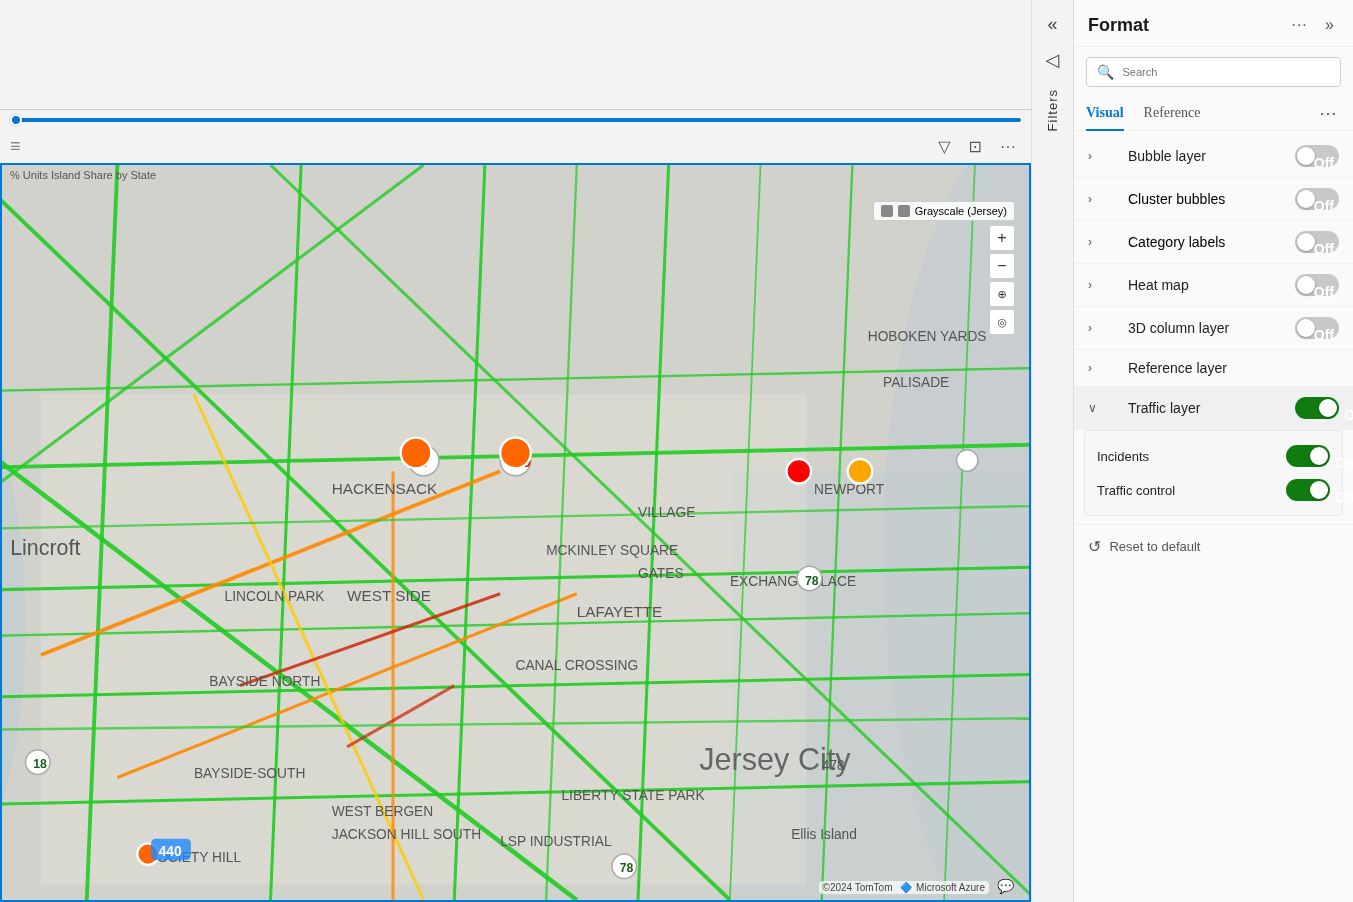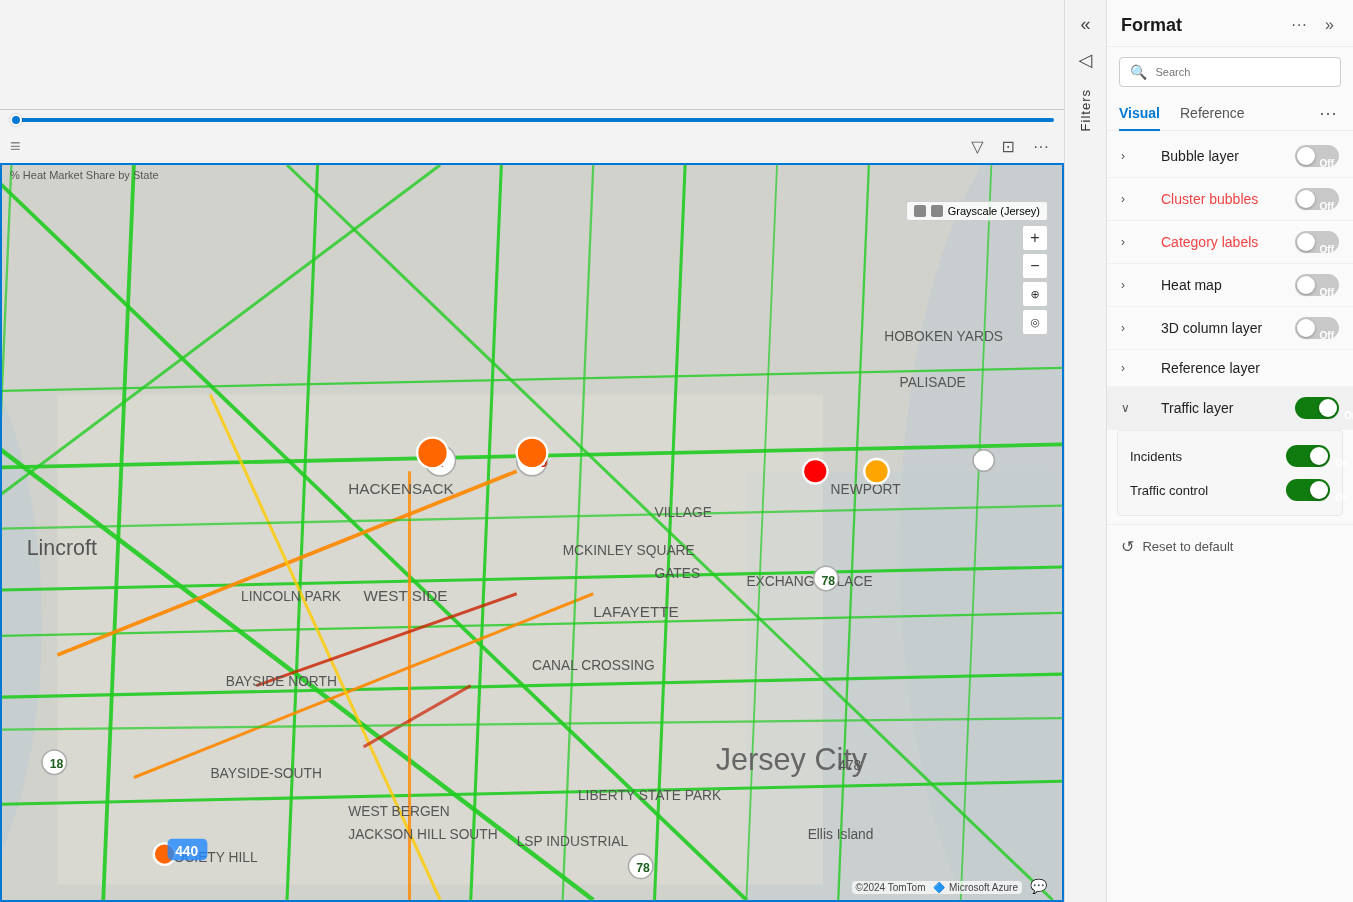--- a/index.html
+++ b/index.html
@@ -206,21 +206,21 @@
       writing-mode: vertical-rl;
       transform: rotate(180deg);
       font-size: 13px;
       color: #333;
       margin-top: 8px;
       letter-spacing: 1px;
     }
 
     
     .format-panel {
-      width: 247px;
+      width: 280px;
       background: #fafafa;
       border-left: 1px solid #ddd;
       display: flex;
       flex-direction: column;
       height: 100%;
       overflow-y: auto;
     }
 
     .format-header {
       display: flex;
@@ -285,20 +285,21 @@
       gap: 20px;
     }
 
     .tab {
       font-size: 14px;
       padding: 8px 0;
       cursor: pointer;
       color: #555;
       border-bottom: 2px solid transparent;
       margin-bottom: -1px;
+      font-family: Liberation Serif, serif;
     }
 
     .tab.active {
       color: #0078d4;
       border-bottom: 2px solid #0078d4;
       font-weight: 600;
     }
 
     .tab-more {
       margin-left: auto;
@@ -333,21 +334,21 @@
       display: inline-block;
     }
 
     .layer-name {
       flex: 1;
       font-size: 14px;
       color: #222;
       margin-left: 18px;
     }
 
-    .layer-name.dim { color: #ef4444; }
+    .layer-name.dim { color: #000000; }
 
     
     .toggle {
       position: relative;
       width: 44px;
       height: 22px;
       border-radius: 11px;
       cursor: pointer;
       display: flex;
       align-items: center;
@@ -371,21 +372,21 @@
       border-radius: 50%;
       transition: transform 0.2s;
       box-shadow: 0 1px 3px rgba(0,0,0,0.3);
     }
 
     .toggle.off .toggle-knob { transform: translateX(0); }
     .toggle.on .toggle-knob { transform: translateX(22px); }
 
     .toggle-label {
       position: absolute;
-      font-size: 10px;
+      font-size: 14px;
       font-weight: 700;
       color: white;
       margin-top: 14px;
     }
 
     .toggle.off .toggle-label { right: 5px; }
     .toggle.on .toggle-label { left: 5px; padding-left: 44px; }
 
     
     .layer-expanded {
@@ -446,21 +447,21 @@
       <button class="toolbar-icon-btn" title="Expand">
         <span>⊡</span>
       </button>
       <button class="toolbar-icon-btn" title="More">
         <span>···</span>
       </button>
     </div>
   </div>
 
   <div class="map-wrapper">
-    <div class="map-label">% Heat Market Share by State</div>
+    <div class="map-label">% Units Island Share by State</div>
     <div class="map-canvas">
 
       <svg class="map-svg" viewBox="0 0 920 480" preserveAspectRatio="xMidYMid slice">
 
         <rect width="920" height="480" fill="#c8c8c8"></rect>
 
         <ellipse cx="60" cy="300" rx="80" ry="200" fill="#a0b8d0" opacity="0.7"></ellipse>
         <ellipse cx="820" cy="250" rx="120" ry="300" fill="#a0b8d0" opacity="0.6"></ellipse>
         <rect x="600" y="200" width="200" height="280" fill="#a0b8d0" opacity="0.5"></rect>
 

